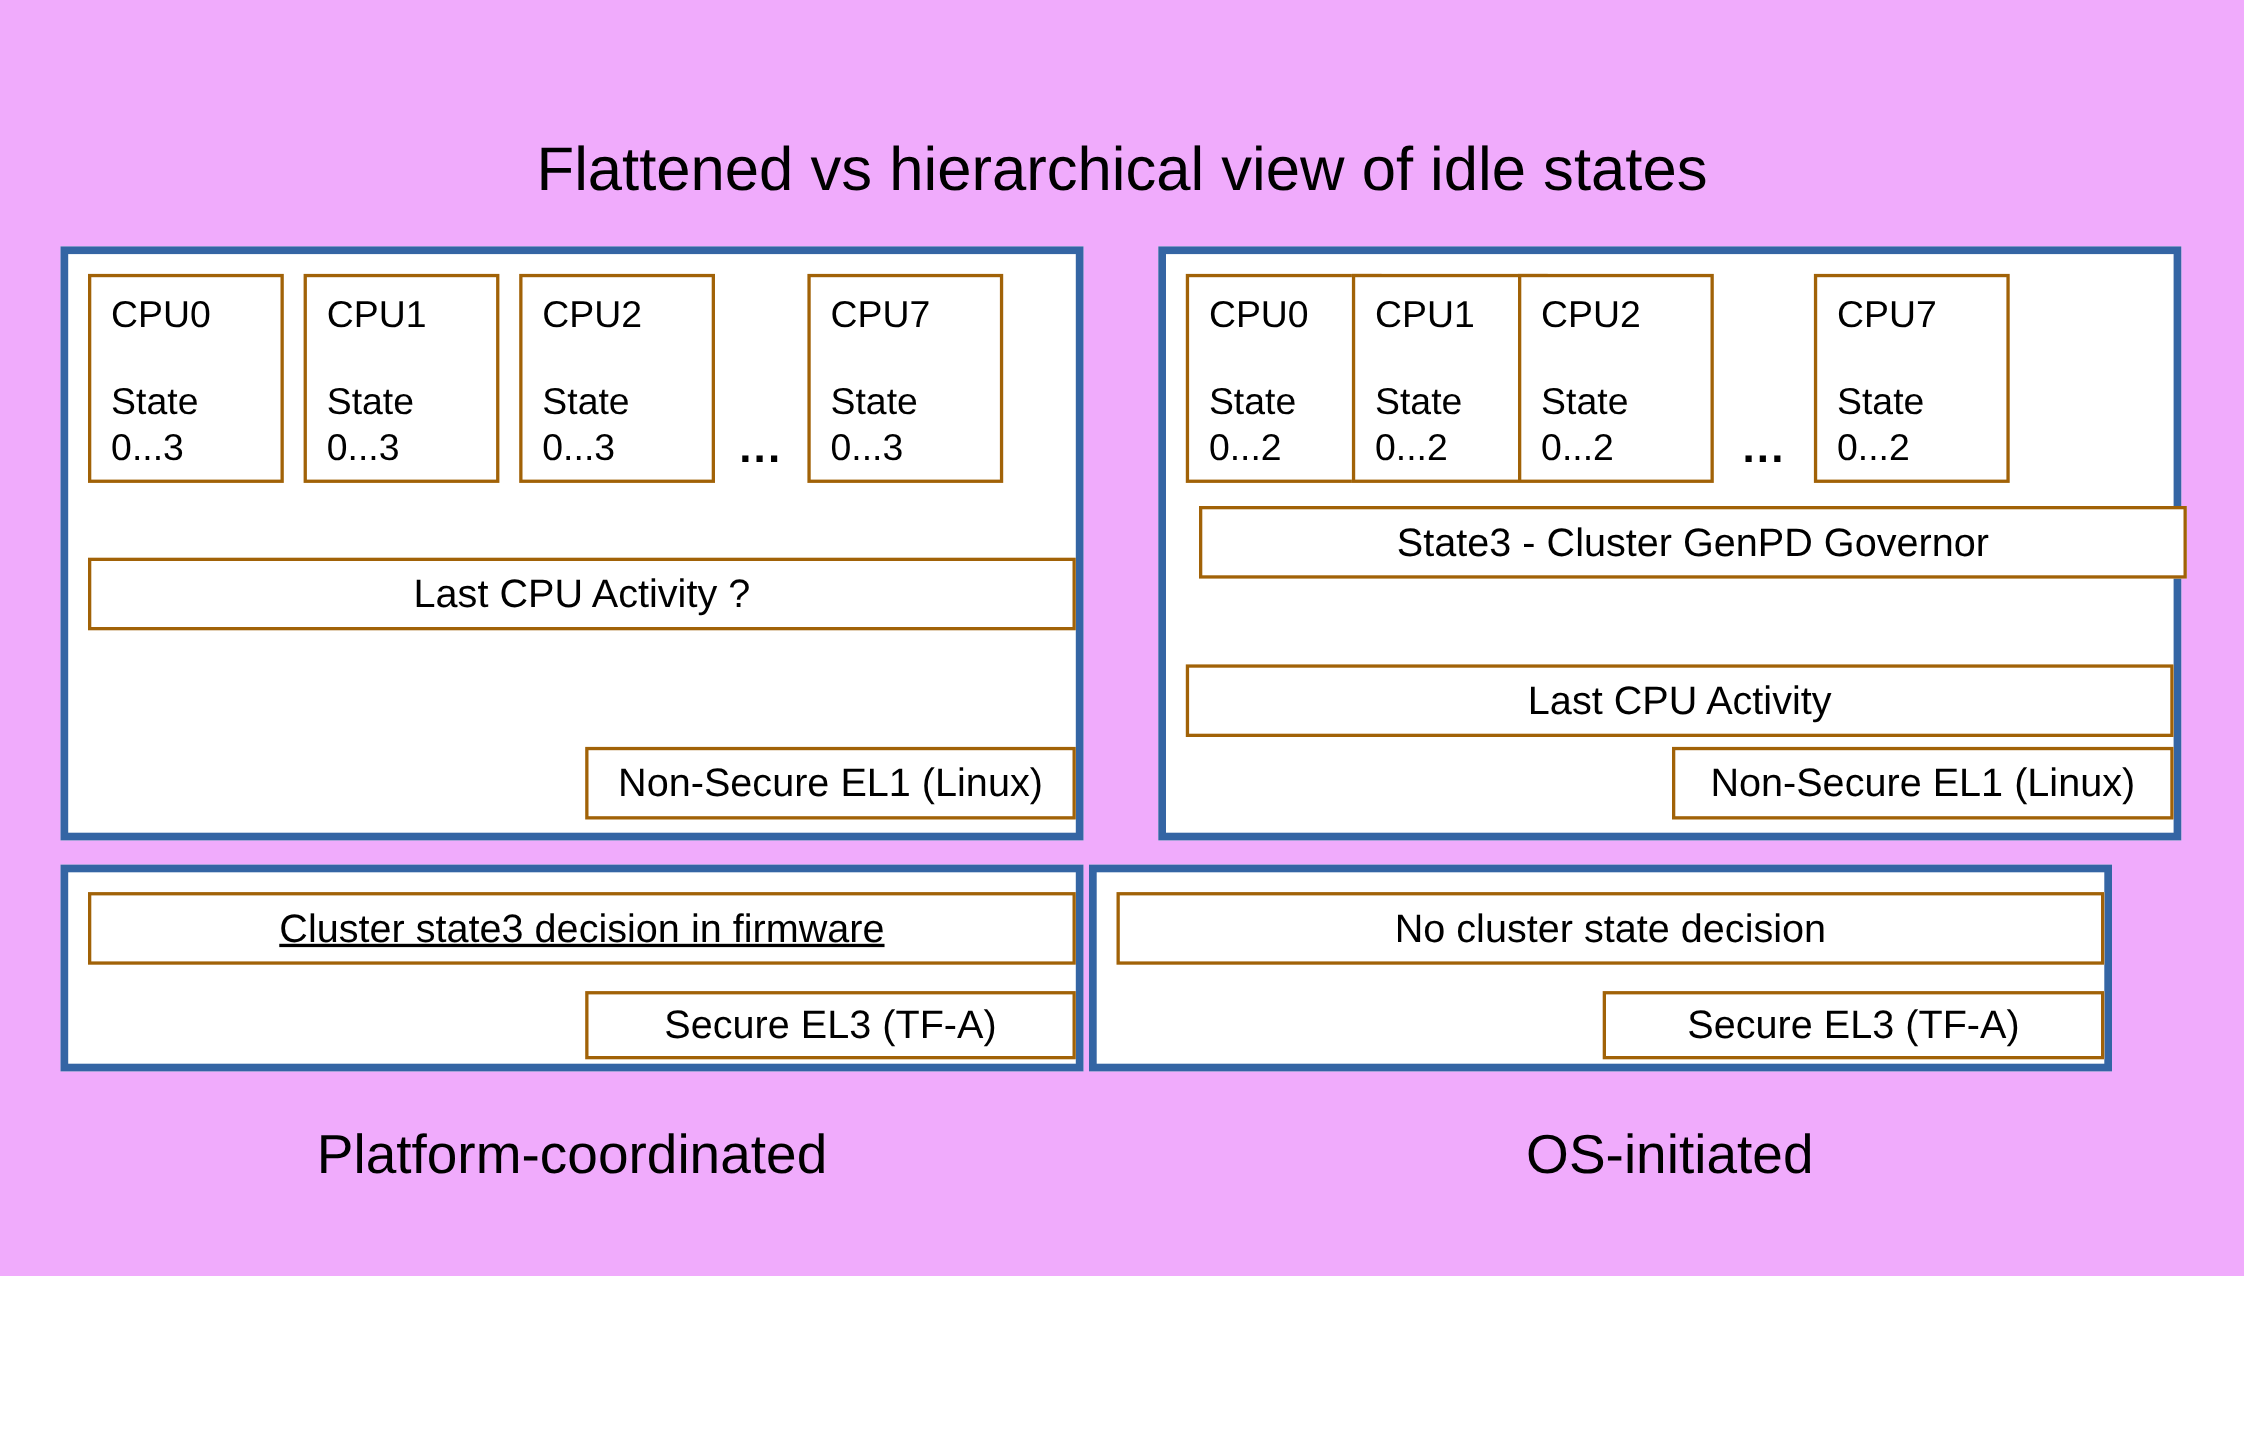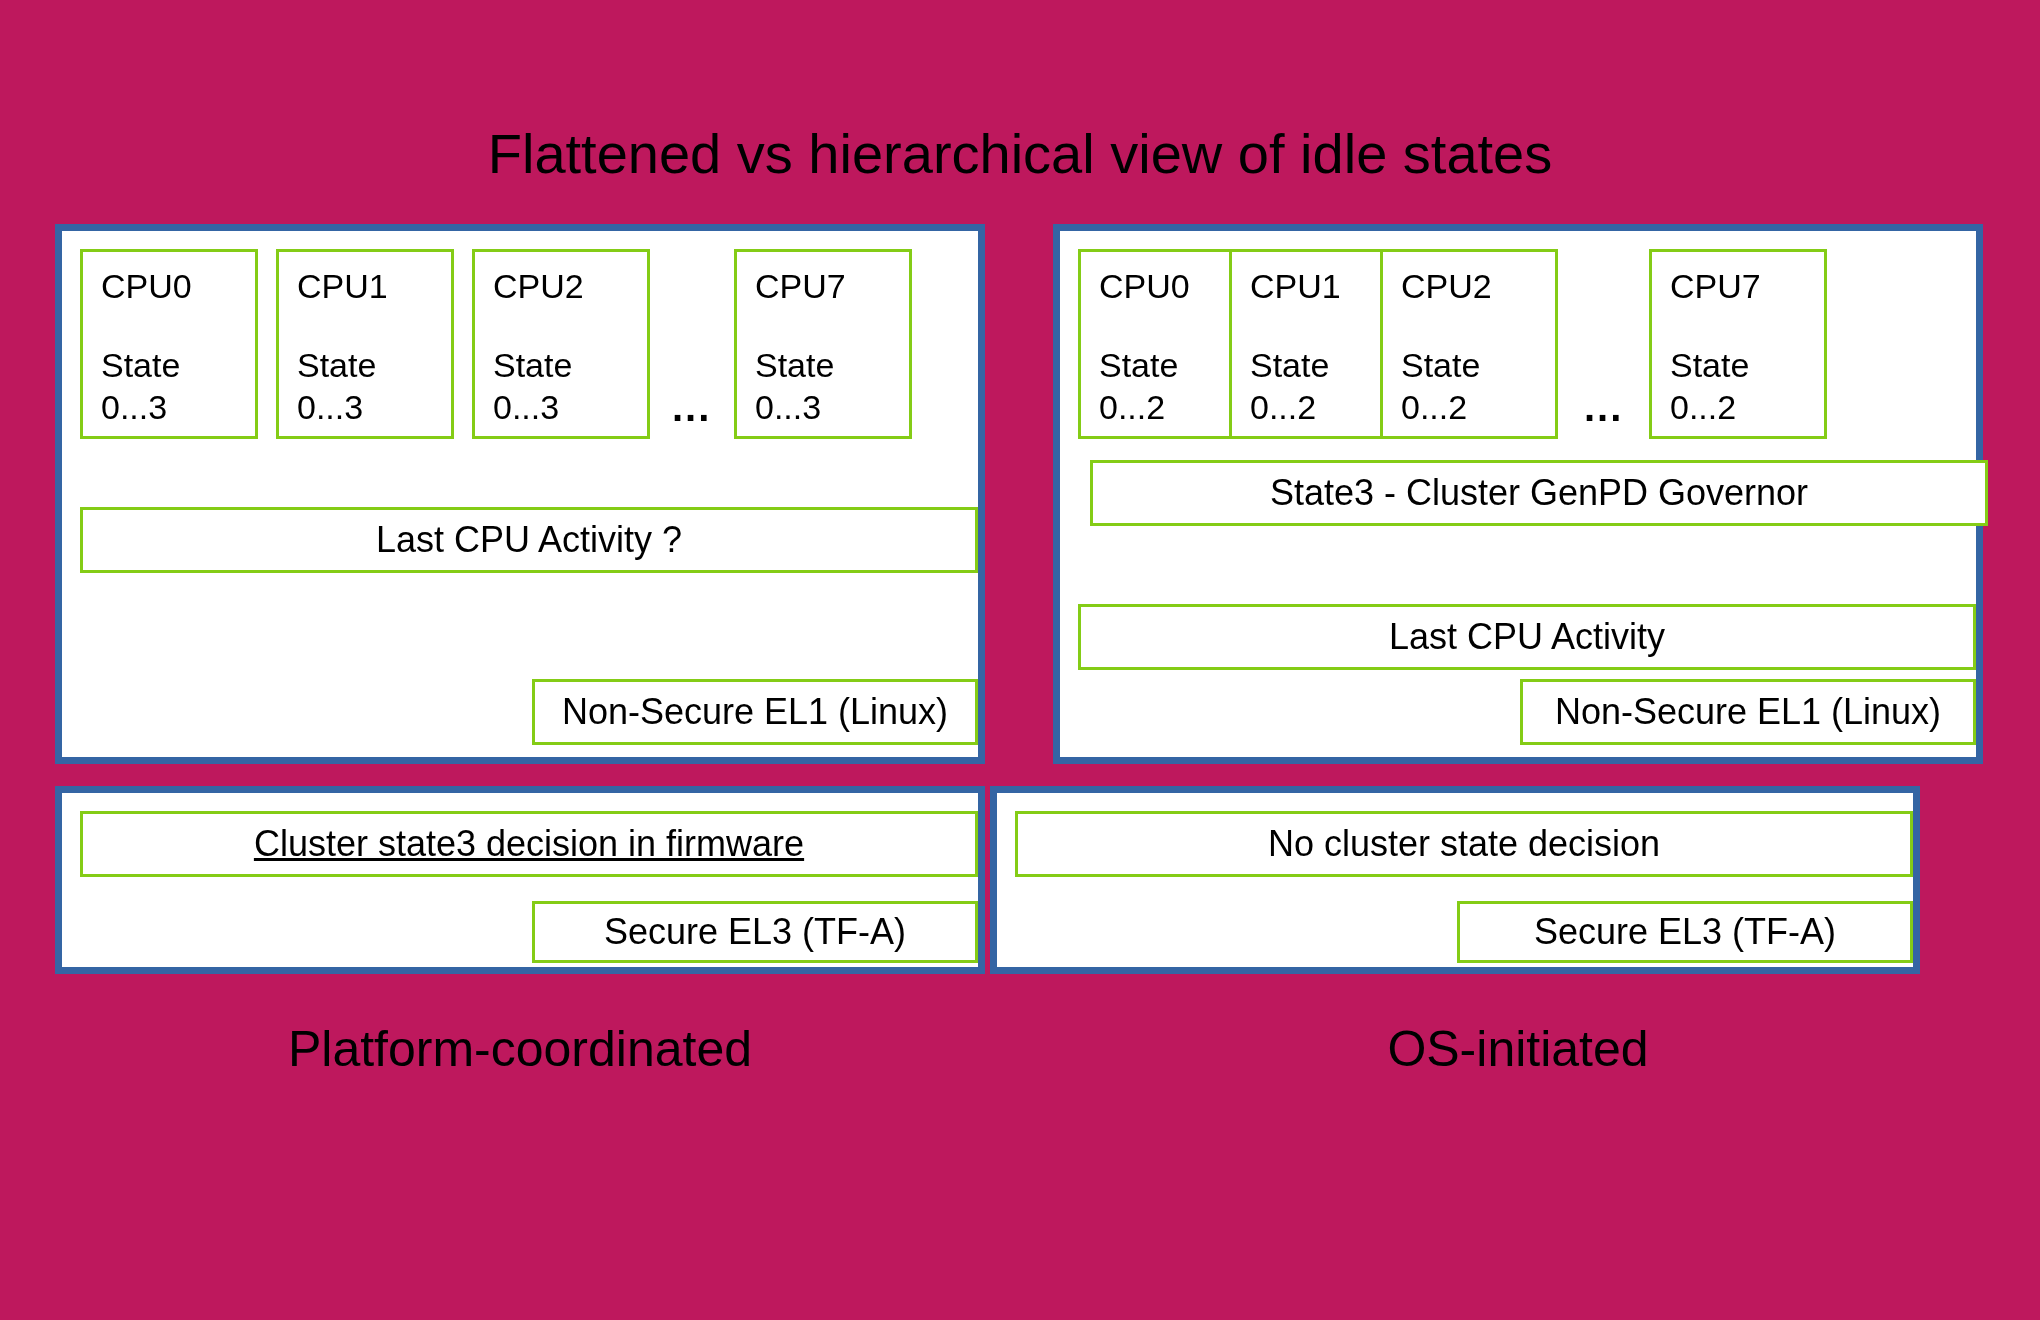--- a/index.html
+++ b/index.html
@@ -14,22 +14,22 @@
     font-family: "Liberation Sans", sans-serif;
     color: #000000;
     overflow: hidden;
   }
 
   #slide {
     position: absolute;
     left: 0;
     top: 0;
     width: 2040px;
-    height: 1320px;
-    background: #be185d;
+    height: 1160px;
+    background: #f0abfc;
   }
 
   
   .slide-title {
     position: absolute;
     left: 0;
     top: 122px;
     width: 2040px;
     text-align: center;
     font-size: 56px;
@@ -48,21 +48,21 @@
   }
   .panel-left-top    { left: 55px;   top: 224px; width: 930px;  height: 540px; }
   .panel-left-bot    { left: 55px;   top: 786px; width: 930px;  height: 188px; }
   .panel-right-top   { left: 1053px; top: 224px; width: 930px;  height: 540px; }
   .panel-right-bot   { left: 990px; top: 786px; width: 930px;  height: 188px; }
 
   
   .ibox {
     position: absolute;
     box-sizing: border-box;
-    border: 3px solid #84cc16;
+    border: 3px solid #a16207;
     background: #ffffff;
   }
 
   
   .cpu-box {
     width: 178px;
     height: 190px;
     top: 18px;
   }
   .cpu-box .cpu-name {

